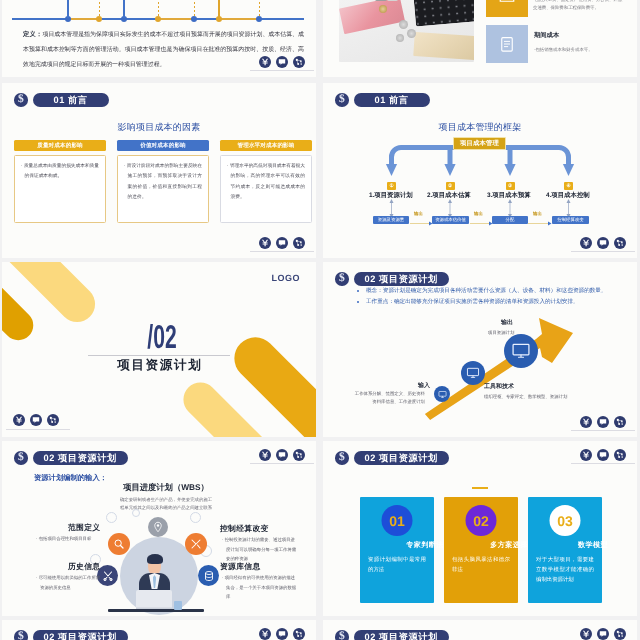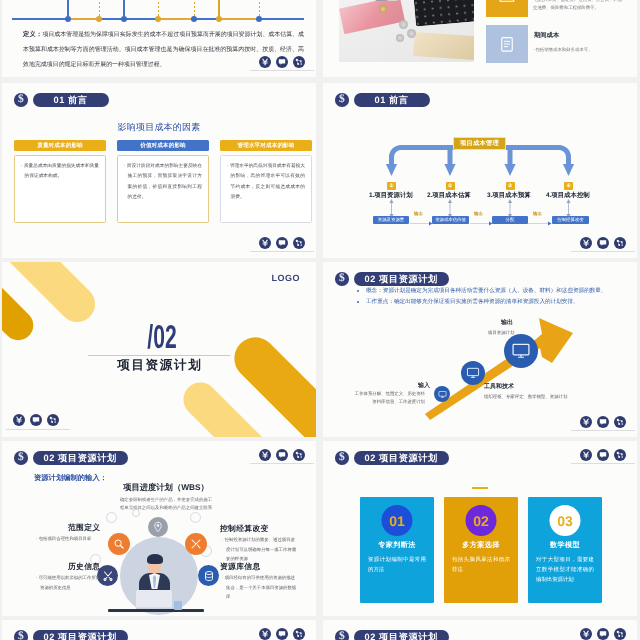--- a/index.html
+++ b/index.html
@@ -104,21 +104,21 @@
 .ring.rg3{left:198px;top:104px;width:10px;height:10px}
 .ring.rg4{left:88px;top:113px;width:9px;height:9px}
 .ring.rg5{left:130px;top:68px;width:6px;height:6px}
 .w-txt:first-line{}
 
 
 .m-card{position:absolute;top:56px;width:74px;height:106px;border-radius:1px;}
 .m-ring{position:absolute;left:50%;transform:translateX(-50%);top:8px;width:31px;height:31px;
         border-radius:50%;display:flex;align-items:center;justify-content:center;
         font-size:14px;font-weight:bold;line-height:1;}
-.m-t{position:absolute;width:100%;text-align:center;top:44px;color:#fff;font-size:7.1px;font-weight:bold;letter-spacing:.4px;}
+.m-t{position:absolute;width:100%;text-align:center;top:44px;color:#fff;font-size:7.1px;font-weight:bold;letter-spacing:.4px;padding-left:28px;}
 .m-b{position:absolute;top:58px;left:8px;right:8px;color:#fff;font-size:5.4px;line-height:10px;text-align:justify;}
 .m-rule{position:absolute;width:16px;height:1.5px;background:#E9AE18;left:50%;transform:translateX(-50%);}
 
 
 .tl-wrap{position:absolute;left:0;top:0;width:314px;height:130px;}
 .tl-line{position:absolute;left:10px;width:292px;top:116px;height:1.6px;background:#4273C8;}
 .tl-seg{position:absolute;top:116px;height:1.6px;background:#E1A93A;}
 .tl-dot{position:absolute;top:113.5px;width:6.6px;height:6.6px;border-radius:50%;margin-left:-3.3px;}
 .tl-dot.b{background:#3D6CC4}
 .tl-dot.g{background:#E0A52C}
@@ -298,20 +298,21 @@
         </span>
   </div>
   <div class="footrule" style="left:248px;width:64px;top:168px"></div>
 </div>
 
 <div class="slide r2 cR">
   <div class="s-badge" style="left:12px;top:10px">
     <span class="coin">$</span>
     <span class="pill">01 前言</span>
   </div>
+  <div class="stitle" style="top:38px">项目成本管理的框架</div>
 
   <svg class="fw-svg" viewBox="0 0 314 120">
     <g fill="none" stroke="#6B94D6" stroke-width="5" stroke-linecap="butt">
       <path d="M131 64.5 H78 a9.5 9.5 0 0 0 -9.5 9.5 V82"></path>
       <path d="M183 64.5 H236 a9.5 9.5 0 0 1 9.5 9.5 V82"></path>
       <path d="M127 64.5 V82"></path>
       <path d="M187 64.5 V82"></path>
     </g>
     <g fill="#6B94D6">
       <path d="M68.5 93 l-5.6 -12 h11.2z"></path>

